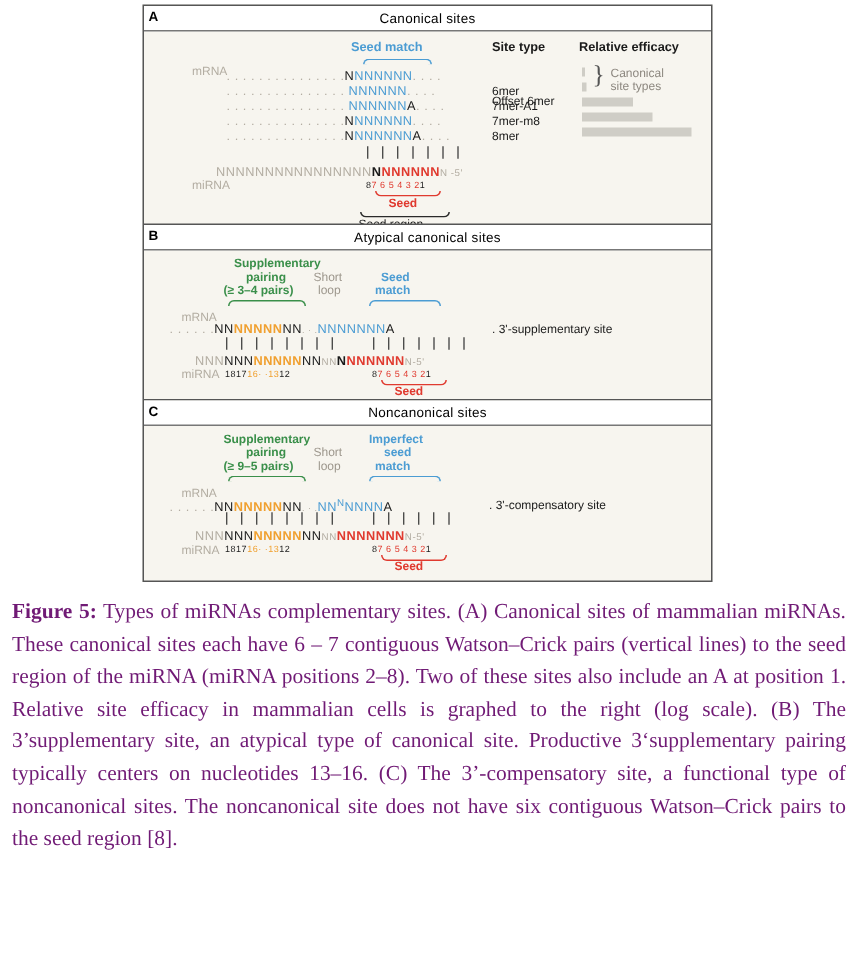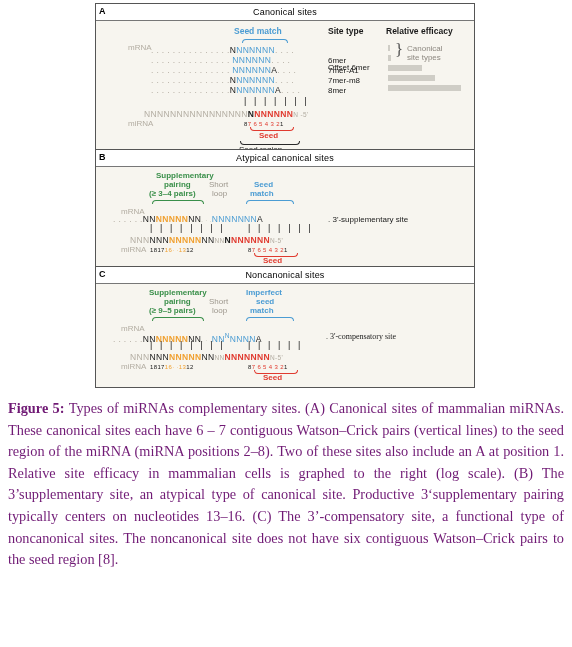--- a/index.html
+++ b/index.html
@@ -242,21 +242,21 @@
       <div class="lbl grey" style="left:113px;top:13px;font-size:8px;color:#9d978d;">Short</div>
       <div class="lbl grey" style="left:116px;top:22px;font-size:8px;color:#9d978d;">loop</div>
 
       <div class="lbl bold blue" style="left:150px;top:4px;font-size:8px;">Imperfect</div>
       <div class="lbl bold blue" style="left:160px;top:13px;font-size:8px;">seed</div>
       <div class="lbl bold blue" style="left:154px;top:22px;font-size:8px;">match</div>
       <div class="brk brk-blue" style="left:150px;top:33px;width:48px;"></div>
 
       <div class="lbl grey" style="left:25px;top:40px;font-size:8px;">mRNA</div>
       <div class="seq" style="left:17px;top:47px;"><span class="grey">. . . . . .</span><span class="black">NN</span><span class="orange bold">NNNNN</span><span class="black">NN</span><span class="grey tiny">. · .</span><span class="blue">NN</span><span class="blue sub" style="vertical-align:super;">N</span><span class="blue">NNNN</span><span class="black">A</span></div>
-      <div class="lbl" style="left:230px;top:48px;font-size:8px;font-family:Liberation Serif, serif;">. 3'-compensatory site</div>
+      <div class="lbl" style="left:230px;top:48px;font-size:8px;">. 3'-compensatory site</div>
 
       <div class="bars" style="left:54px;top:57px;">| | | | | | | |</div>
       <div class="bars" style="left:152px;top:57px;">| |</div>
       <div class="bars" style="left:172px;top:57px;">| | | |</div>
 
       <div class="lbl grey" style="left:25px;top:78px;font-size:8px;">miRNA</div>
       <div class="seq" style="left:34px;top:68px;"><span class="grey">NNN</span><span class="black">NNN</span><span class="orange bold">NNNNN</span><span class="black">NN</span><span class="grey sub">NN</span><span class="red bold">N</span><span class="red bold">NNNNNN</span><span class="grey sub">N-5'</span></div>
 
       <div class="seq tiny" style="left:54px;top:78px;"><span class="black">18</span><span class="black">17</span><span class="orange">16</span><span class="orange">· ·</span><span class="orange">13</span><span class="black">12</span></div>
 

